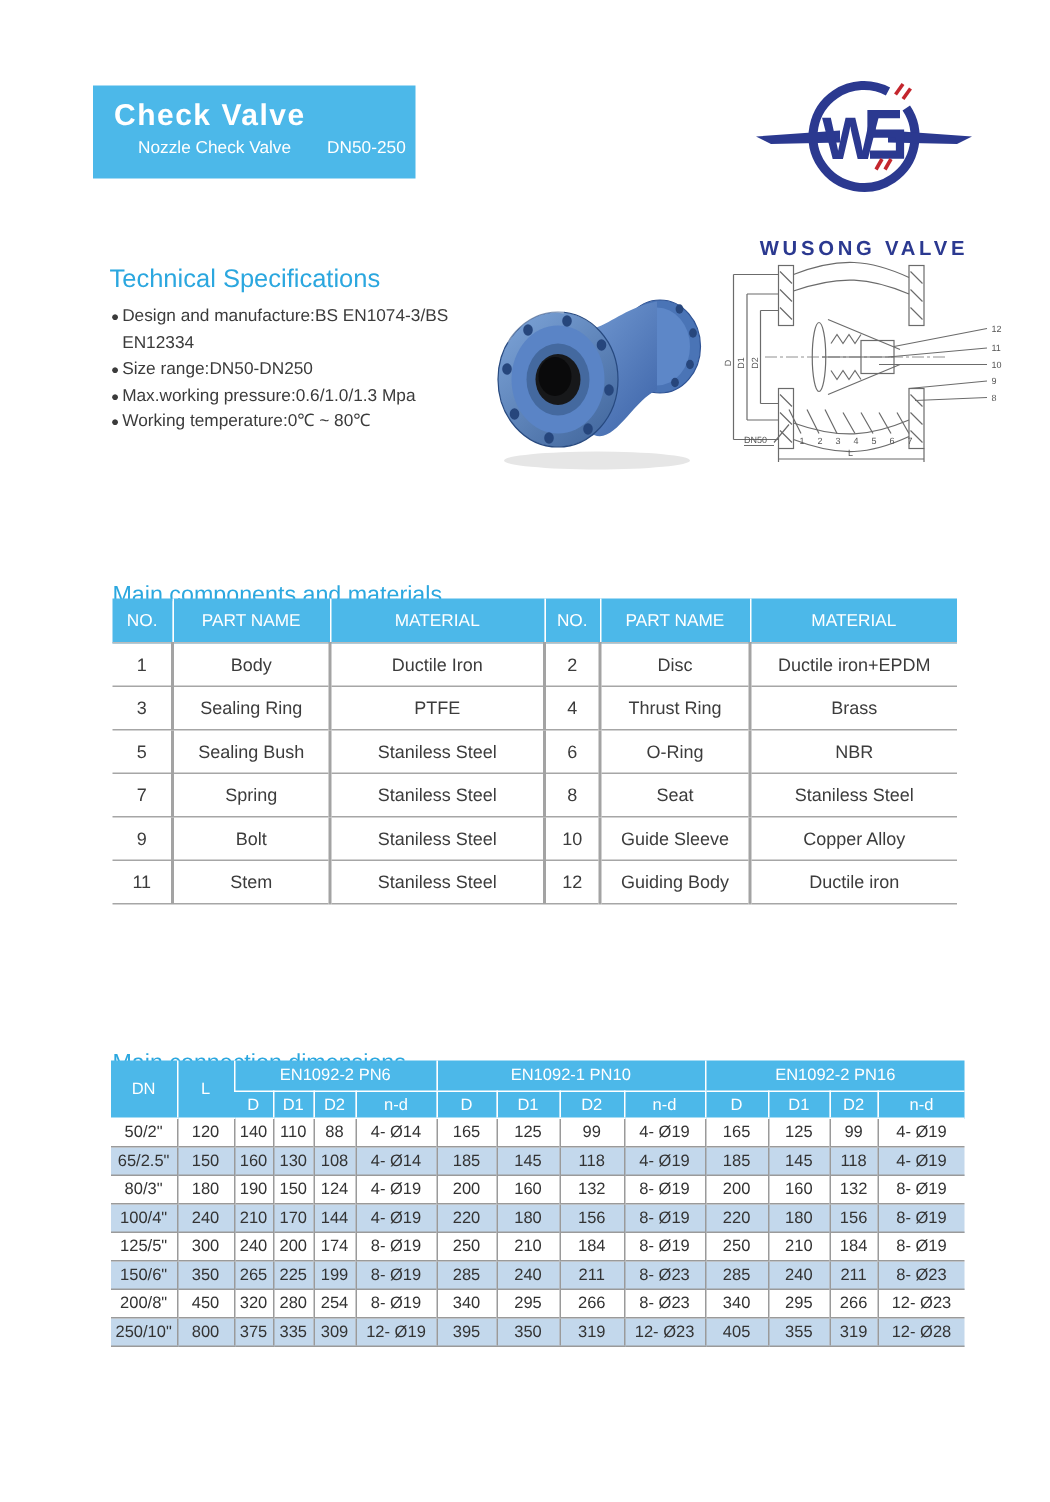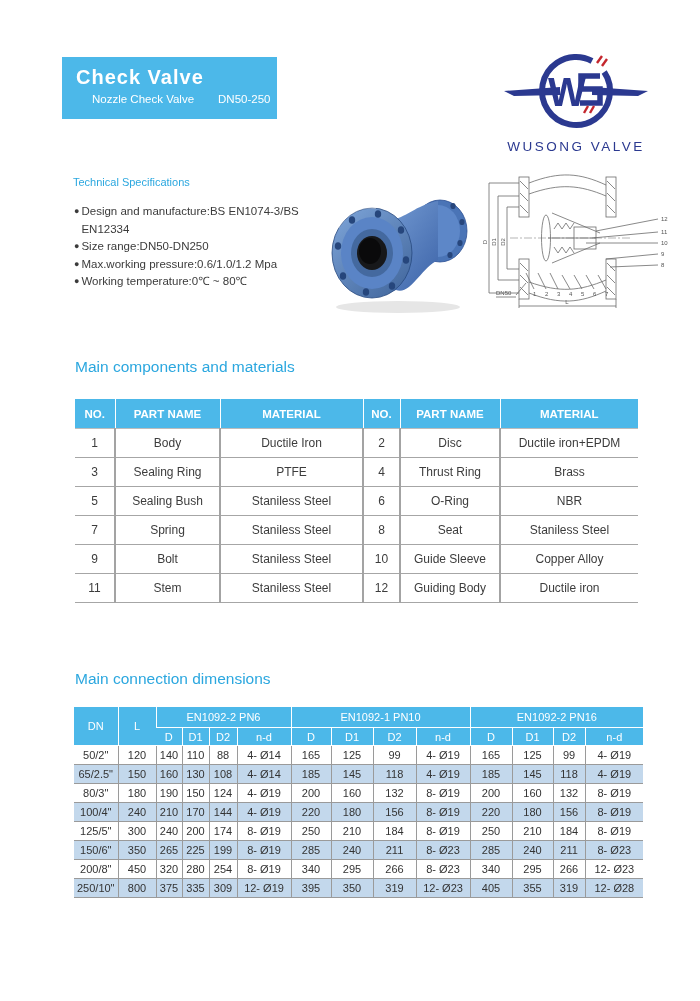--- a/index.html
+++ b/index.html
@@ -7,40 +7,40 @@
         font-family:"Liberation Sans",sans-serif;overflow:hidden;color:#3c3c3c;}
 
   
   .title-block{position:absolute;left:62px;top:57px;width:215px;height:62px;
                background:#4CB8E9;color:#fff;box-sizing:border-box;padding:9px 0 0 14px;}
   .title-block .t1{font-size:20px;font-weight:bold;letter-spacing:1px;}
   .title-block .t2{display:flex;gap:24px;font-size:11.5px;margin-top:4px;padding-left:16px;}
 
   
   .logo{position:absolute;left:496px;top:46px;width:160px;text-align:center;}
-  .logo .brand{margin-top:1px;font-size:13.5px;font-weight:normal;letter-spacing:2.5px;color:#2B3990;}
-
-  
-  .tech-heading{position:absolute;left:73px;top:176px;font-size:11px;color:#2BA7DF;}
+  .logo .brand{margin-top:19px;font-size:13.5px;font-weight:bold;letter-spacing:2.5px;color:#2B3990;}
+
+  
+  .tech-heading{position:absolute;left:73px;top:176px;font-size:17px;color:#2BA7DF;}
   .tech-list{position:absolute;left:74px;top:203px;width:270px;list-style:none;margin:0;padding:0;}
   .tech-list li{display:flex;align-items:flex-start;font-size:11.5px;line-height:17.5px;color:#3b3b3b;}
   .tech-list .mk{font-size:9px;line-height:17.5px;margin-right:2px;}
 
   .photo{position:absolute;left:320px;top:186px;}
   .drawing{position:absolute;left:482px;top:163px;}
 
   
-  .sec-heading{position:absolute;font-size:15.5px;color:#2BA7DF;}
+  .sec-heading{position:absolute;font-size:15.5px;color:#2BA7DF;margin-top:30px;}
   .h-comp{left:75px;top:358px;}
   .h-dims{left:75px;top:670px;text-align:center;}
 
   
   .comp-table{position:absolute;left:75px;top:399px;width:563px;border-collapse:collapse;
               table-layout:fixed;text-align:center;font-size:12px;}
-  .comp-table thead th{background:#4CB8E9;color:#fff;font-weight:bold;font-size:11.5px;
+  .comp-table thead th{background:#4CB8E9;color:#fff;font-weight:normal;font-size:11.5px;
               height:27px;border-left:1px solid #fff;}
   .comp-table thead th:first-child{border-left:none;}
   .comp-table tbody td{height:26px;border-left:2px solid #a3a3a3;border-top:1px solid #A6A6A6;}
   .comp-table tbody td:first-child{border-left:none;}
   .comp-table tbody td:last-child{border-right:none;}
   .comp-table tbody tr:first-child td{border-top:1px solid #bcbcbc;}
   .comp-table tbody tr:last-child td{border-bottom:1px solid #A6A6A6;}
 
   
   .dims-table{position:absolute;left:74px;top:707px;width:569px;border-collapse:collapse;
@@ -100,21 +100,21 @@
     <li>
         <span class="mk">●</span>
         <span>Design and manufacture:BS EN1074-3/BS EN12334</span>
       </li>
     <li>
         <span class="mk">●</span>
         <span>Size range:DN50-DN250</span>
       </li>
     <li>
         <span class="mk">●</span>
-        <span>Max.working pressure:0.6/1.0/1.2 Mpa</span>
+        <span>Max.working pressure:0.6/1.0/1.3 Mpa</span>
       </li>
     <li>
         <span class="mk">●</span>
         <span>Working temperature:0℃ ~ 80℃</span>
       </li>
   </ul>
 
   <div class="photo">
     <svg width="162" height="132" viewBox="0 0 162 132">
       <defs>

